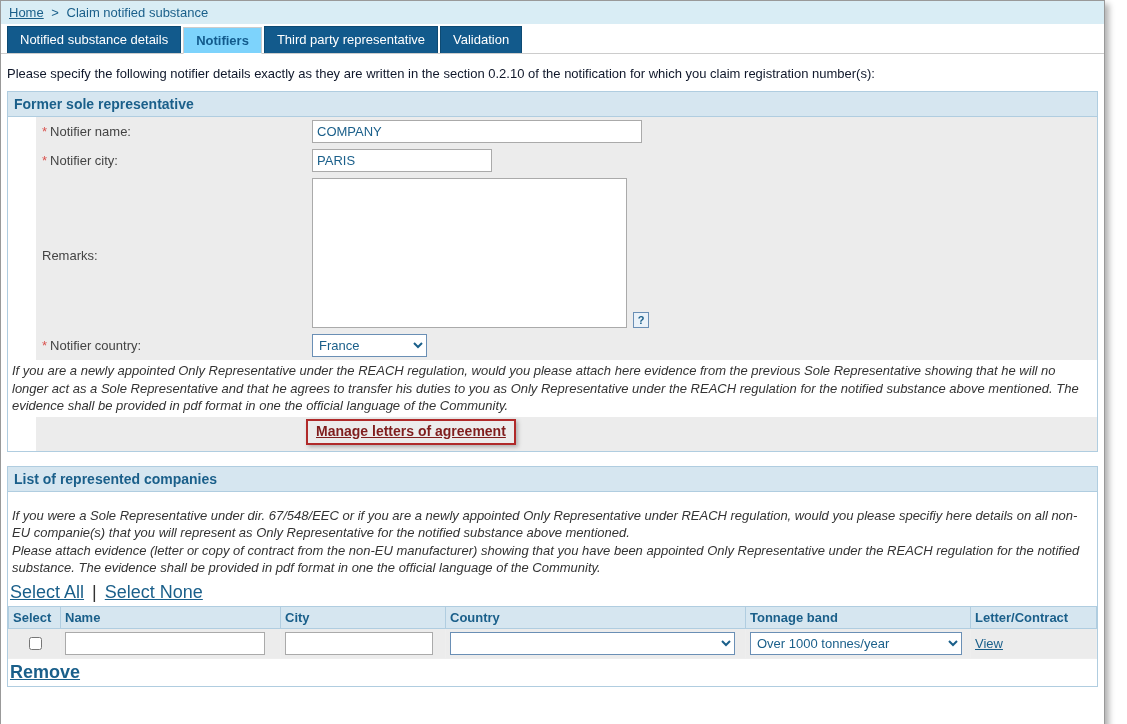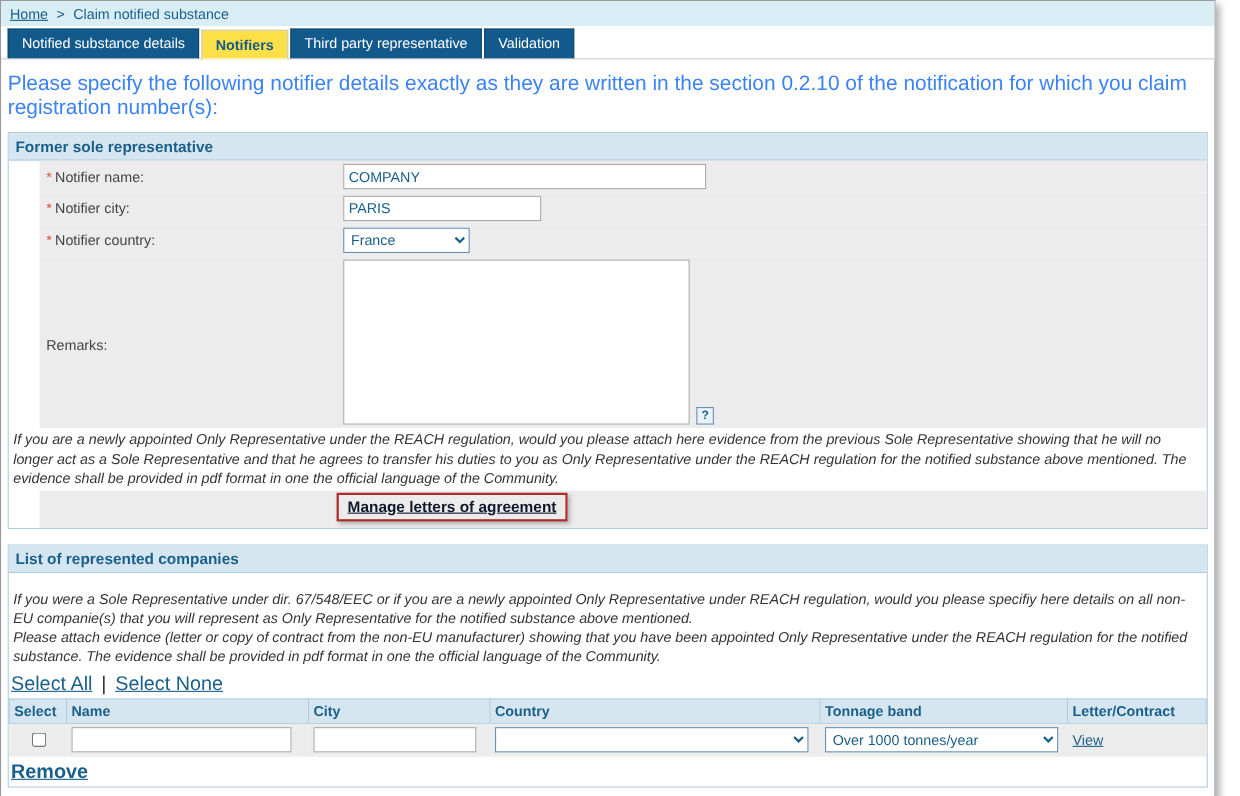--- a/index.html
+++ b/index.html
@@ -36,32 +36,32 @@
   .tab {
     padding: 5px 12px;
     background: #125a8c;
     color: #fff;
     font-size: 13px;
     border: 1px solid #0d4a73;
     cursor: pointer;
     border-bottom: none;
   }
   .tab.active {
-    background: #fde047;
+    background: #7dd3fc;
     color: #125a8c;
     font-weight: bold;
     border: 1px solid #ccc;
     border-bottom: 1px solid #fff;
     position: relative;
     top: 1px;
   }
   .content { padding: 6px 6px 10px 6px; }
   .instructions {
-    color: #3b82f6;
-    font-size: 19px;
+    color: #0f172a;
+    font-size: 13px;
     padding: 6px 0 10px 0;
   }
   .section {
     border: 1px solid #b0cde0;
     margin-bottom: 14px;
   }
   .section-header {
     background: #d6e6f0;
     color: #1a5f8a;
     font-weight: bold;
@@ -125,21 +125,21 @@
     font-style: italic;
   }
   .manage-link-box {
     display: inline-block;
     border: 2px solid #b02a2a;
     padding: 2px 8px 4px 8px;
     margin: 2px 0 6px 270px;
     box-shadow: 2px 2px 4px rgba(0,0,0,0.25);
   }
   .manage-link-box a {
-    color: #0f172a;
+    color: #7f1d1d;
     font-weight: bold;
     text-decoration: underline;
     font-size: 14px;
     text-align: center;
   }
   .link { color: #1a5f8a; text-decoration: underline; cursor: pointer; }
   .select-actions { padding: 3px 2px; font-size: 18px; }
   .select-actions .divider { color: #333; margin: 0 3px; }
   .company-table { width: 100%; border-collapse: collapse; }
   .company-table th {
@@ -211,36 +211,36 @@
 
       <div class="form-row grey">
         <div class="form-label">
           <span class="req">*</span><span>Notifier city:</span>
         </div>
         <div class="form-field">
           <input type="text" style="width: 180px;" value="PARIS">
         </div>
       </div>
 
-      <div class="form-row grey">
-        <div class="form-label">
-          <span class="req">*</span><span>Notifier country:</span>
-        </div>
-        <div class="form-field">
-          <select style="width:115px">
-            <option>France</option>
-          </select>
-        </div>
-      </div>
-
       <div class="form-row grey" style="align-items:center;">
         <div class="form-label">Remarks:</div>
         <div class="form-field" style="align-items:flex-end;">
           <textarea style=""></textarea>
           <span class="help-btn">?</span>
+        </div>
+      </div>
+
+      <div class="form-row grey">
+        <div class="form-label">
+          <span class="req">*</span><span>Notifier country:</span>
+        </div>
+        <div class="form-field">
+          <select style="width:115px">
+            <option>France</option>
+          </select>
         </div>
       </div>
 
       <div class="body-text">If you are a newly appointed Only Representative under the REACH regulation, would you please attach here evidence from the previous Sole Representative showing that he will no longer act as a Sole Representative and that he agrees to transfer his duties to you as Only Representative under the REACH regulation for the notified substance above mentioned. The evidence shall be provided in pdf format in one the official language of the Community.</div>
 
       <div class="form-row grey" style="padding:0;">
         <div class="manage-link-box">
           <a href="#">Manage letters of agreement</a>
         </div>
       </div>

